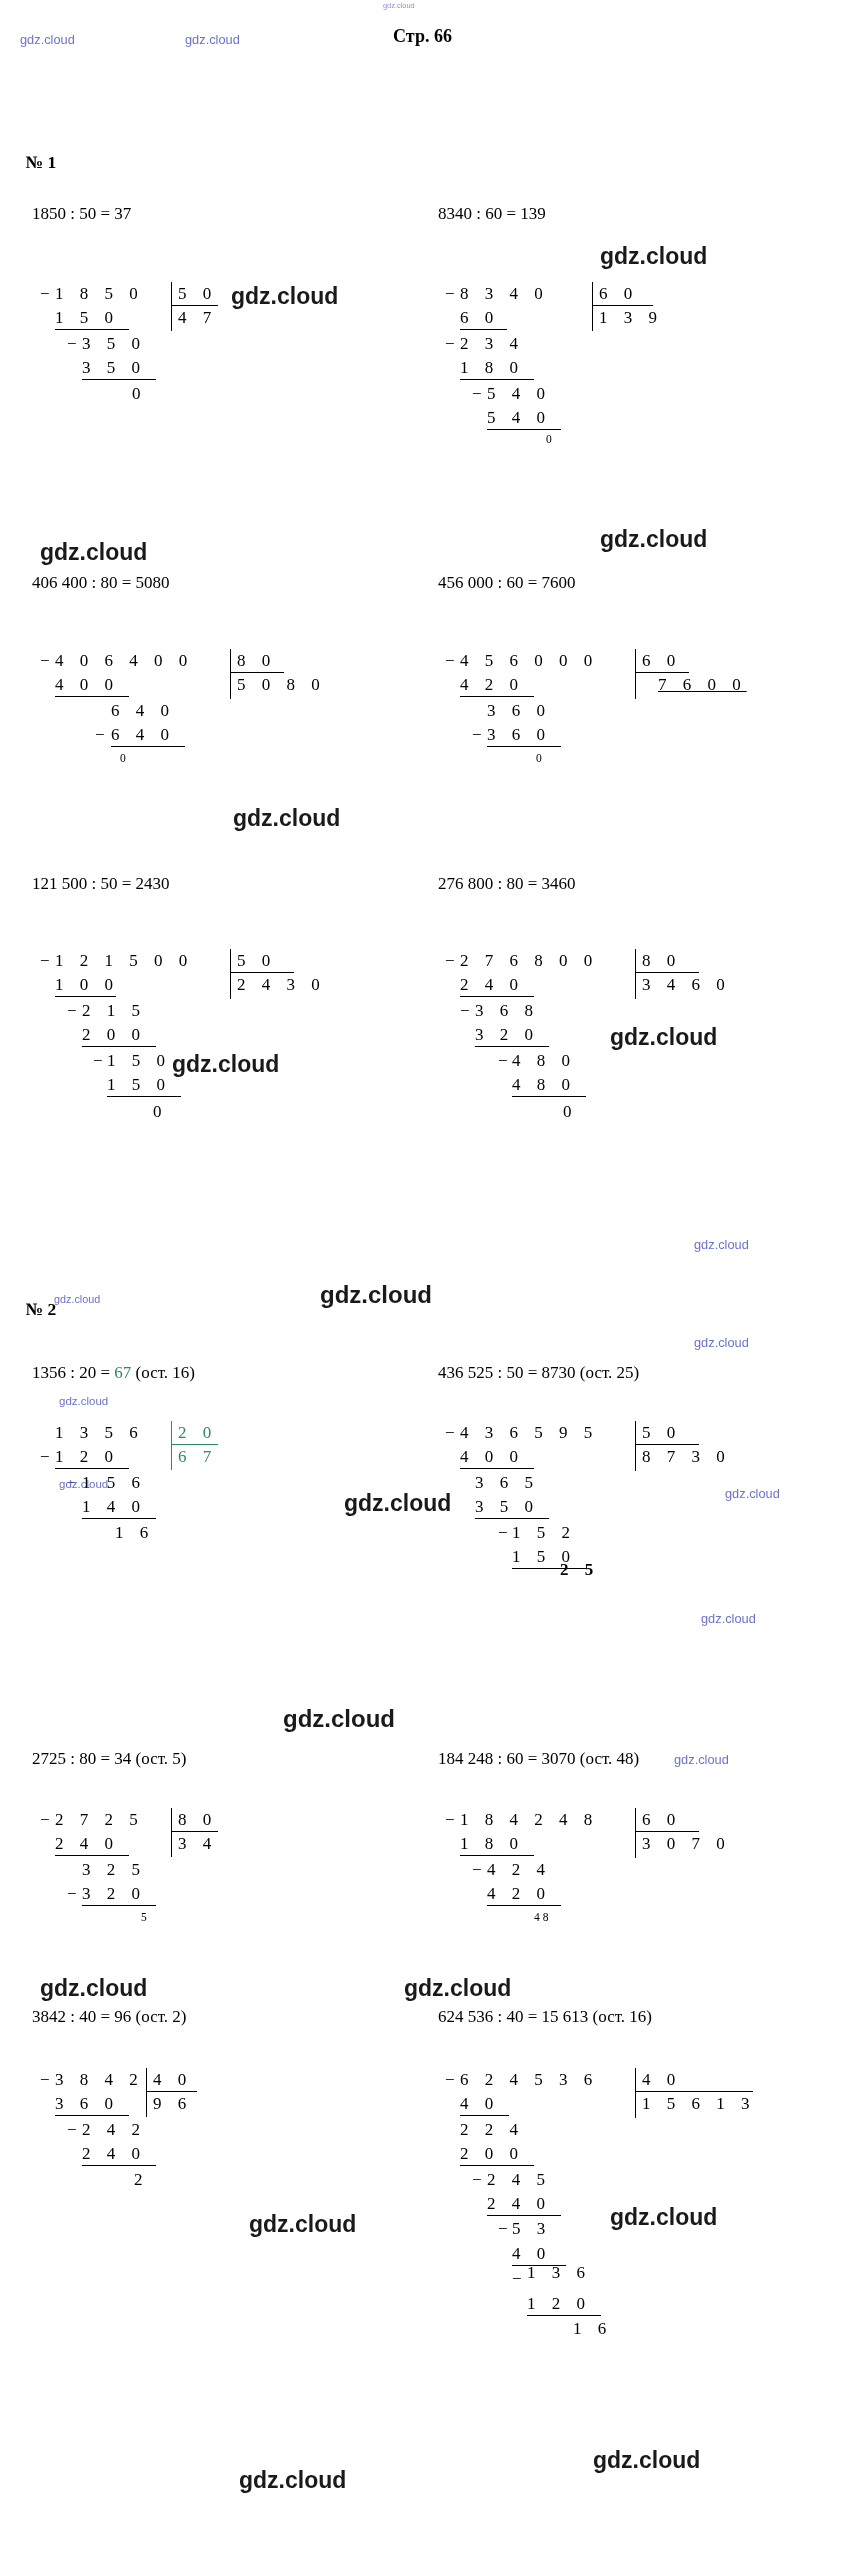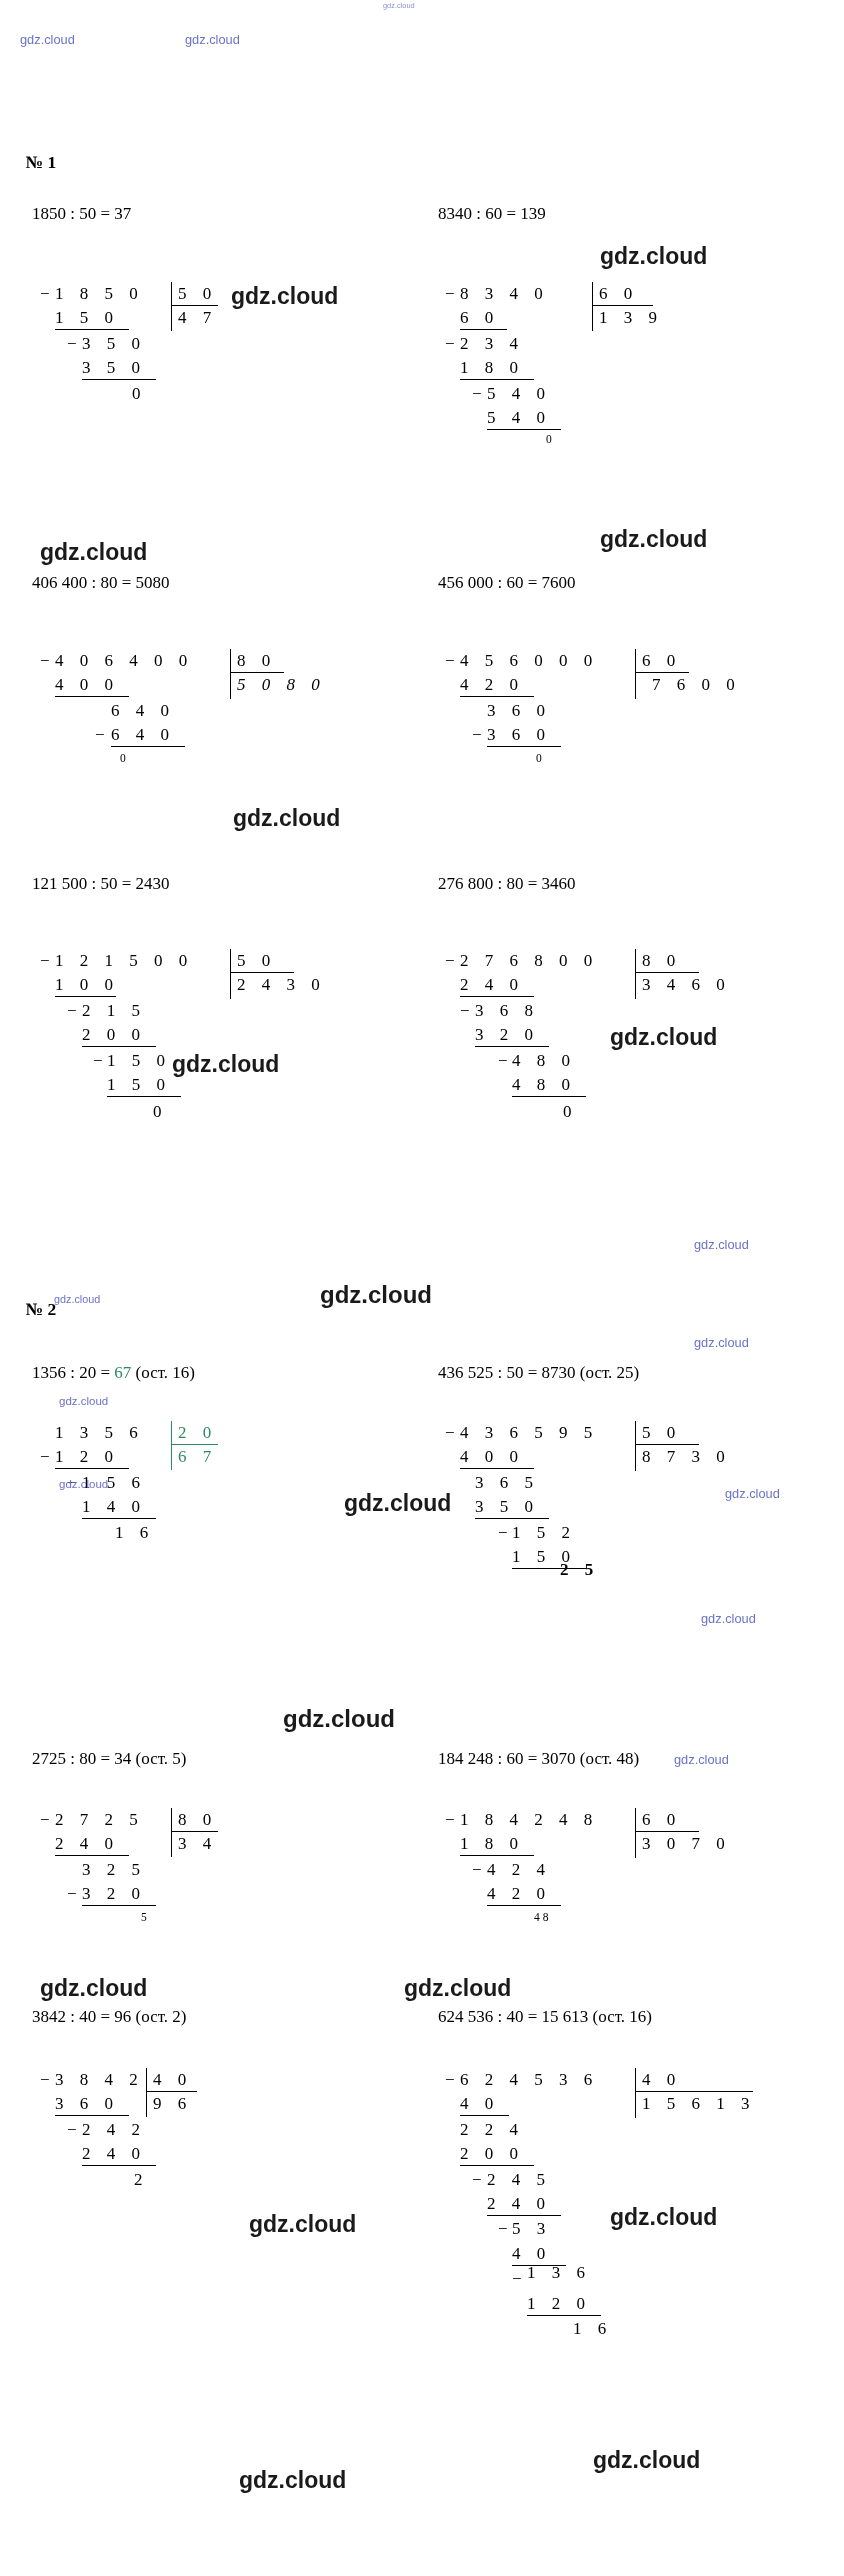--- a/index.html
+++ b/index.html
@@ -83,20 +83,21 @@
     position: absolute;
     font-size: 11.5px;
   }
   .green { color: #2f8a62; }
 </style>
 </head>
 <body>
 
 <div class="page">
 
+  <div class="page-num">Стр. 66</div>
 
   <div class="task-label" style="left:25.6px; top:152px;">№ 1</div>
   <div class="task-label" style="left:25.6px; top:1299px;">№ 2</div>
 
   <div class="expr" style="left:32px;  top:204px;">1850 : 50 = 37</div>
   <div class="expr" style="left:438px; top:204px;">8340 : 60 = 139</div>
   <div class="expr" style="left:32px;  top:573px;">406 400 : 80 = 5080</div>
   <div class="expr" style="left:438px; top:573px;">456 000 : 60 = 7600</div>
   <div class="expr" style="left:32px;  top:874px;">121 500 : 50 = 2430</div>
   <div class="expr" style="left:438px; top:874px;">276 800 : 80 = 3460</div>
@@ -144,37 +145,37 @@
     <span class="hline" style="left:42px; top:159px; width:74px;"></span>
     <span class="sup" style="left:101px; top:164px;">0</span>
   </div>
 
   <div class="ld" style="left:40px; top:637px; width:310px; height:189px;">
     <span class="minus" style="left:0px;  top:15px;">−</span>
     <span class="digits" style="left:15px; top:15px;">4 0 6 4 0 0</span>
     <span class="vline" style="left:190px; top:12px; height:50px;"></span>
     <span class="digits" style="left:197px; top:15px;">8 0</span>
     <span class="hline" style="left:190px; top:35px; width:54px;"></span>
-    <span class="digits" style="left:197px; top:39px;font-style:italic;">5 0 8 0</span>
+    <span class="digits" style="left:197px; top:39px;">5 0 8 0</span>
     <span class="digits" style="left:15px; top:39px;">4 0 0</span>
     <span class="hline" style="left:15px; top:59px; width:74px;"></span>
     <span class="digits" style="left:71px; top:65px;">6 4 0</span>
     <span class="minus" style="left:55px; top:89px;">−</span>
     <span class="digits" style="left:71px; top:89px;">6 4 0</span>
     <span class="hline" style="left:71px; top:109px; width:74px;"></span>
     <span class="sup" style="left:80px; top:116px;">0</span>
   </div>
 
   <div class="ld" style="left:445px; top:637px; width:310px; height:189px;">
     <span class="minus" style="left:0px;  top:15px;">−</span>
     <span class="digits" style="left:15px; top:15px;">4 5 6 0 0 0</span>
     <span class="vline" style="left:190px; top:12px; height:50px;"></span>
     <span class="digits" style="left:197px; top:15px;">6 0</span>
     <span class="hline" style="left:190px; top:35px; width:54px;"></span>
-    <span class="digits" style="left:207px; top:39px;">7 6 0 0</span>
+    <span class="digits" style="left:213px; top:39px;text-decoration:underline;">7 6 0 0</span>
     <span class="digits" style="left:15px; top:39px;">4 2 0</span>
     <span class="hline" style="left:15px; top:59px; width:74px;"></span>
     <span class="digits" style="left:42px; top:65px;">3 6 0</span>
     <span class="minus" style="left:27px; top:89px;">−</span>
     <span class="digits" style="left:42px; top:89px;">3 6 0</span>
     <span class="hline" style="left:42px; top:109px; width:74px;"></span>
     <span class="sup" style="left:91px; top:116px;">0</span>
   </div>
 
   <div class="ld" style="left:40px; top:937px; width:310px; height:243px;">

